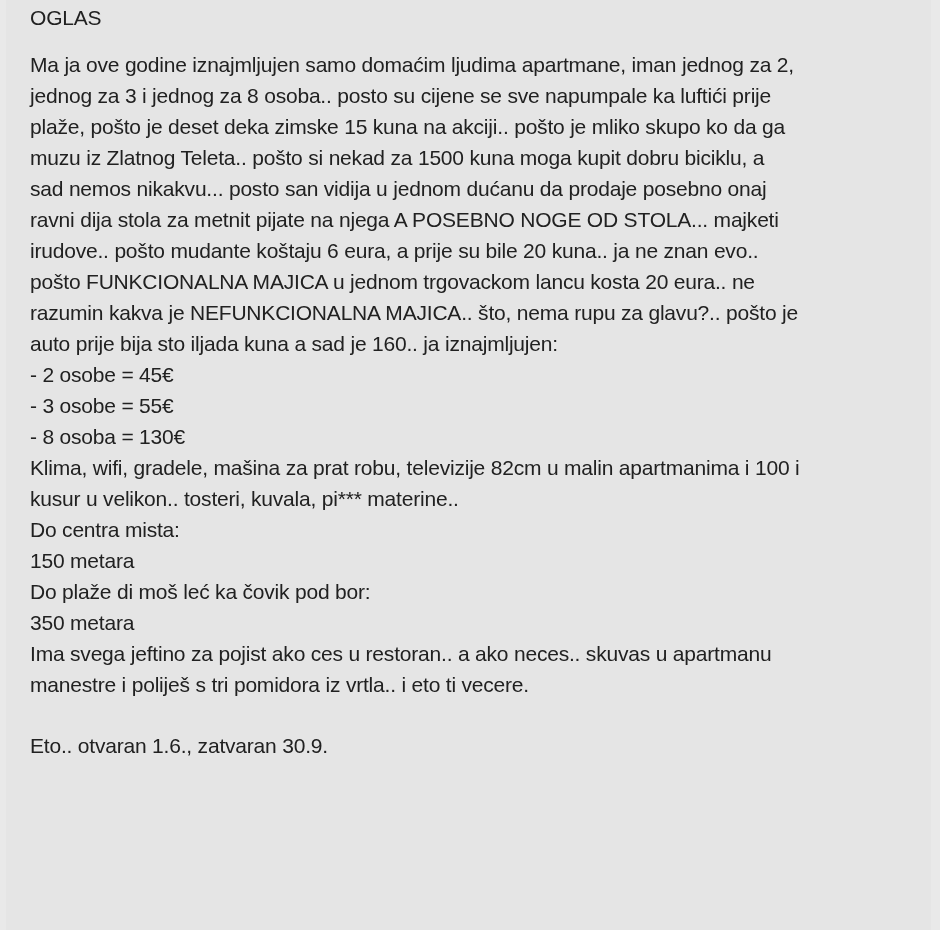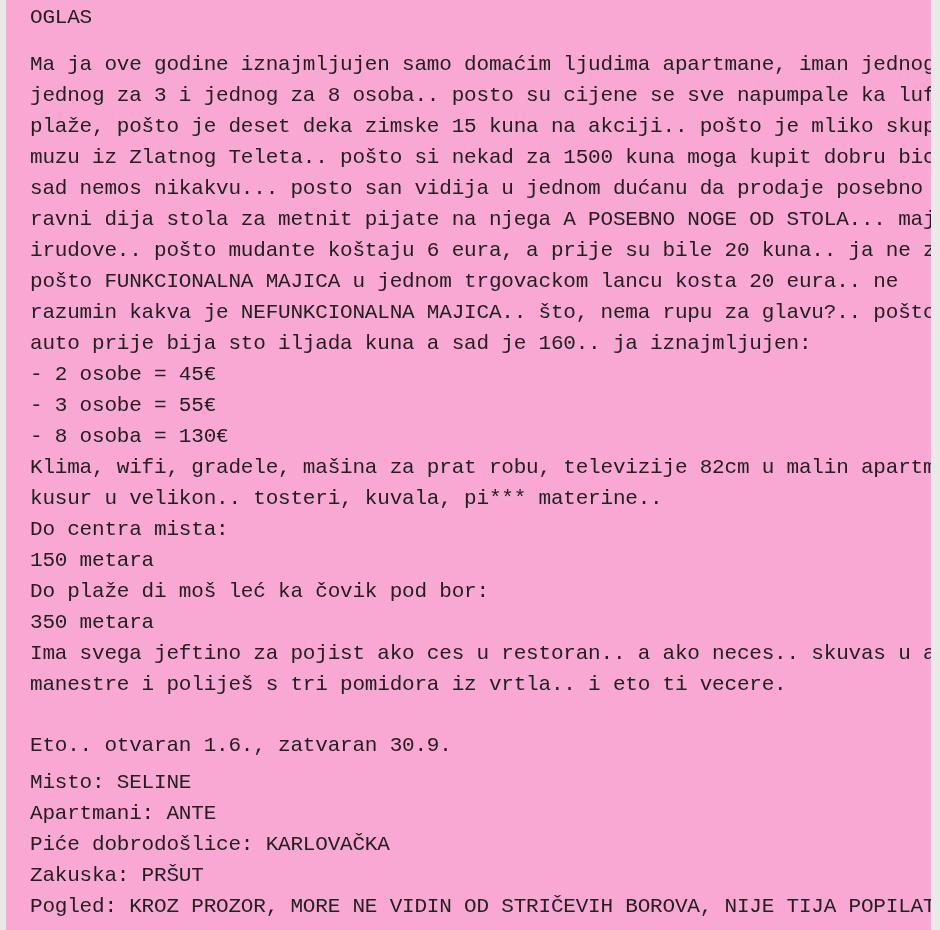--- a/index.html
+++ b/index.html
@@ -4,25 +4,25 @@
 <style>
   html, body {
     margin: 0;
     padding: 0;
     background: #ffffff;
   }
   .page {
     position: relative;
     width: 940px;
     height: 930px;
-    background: #f9a8d4;
+    background: #e5e5e5;
     overflow: hidden;
     box-sizing: border-box;
     padding: 2px 16px 0 30px;
-    font-family: Liberation Mono, monospace;
+    font-family: Liberation Sans, sans-serif;
     color: #212121;
   }
   .edge-band {
     position: absolute;
     top: 0;
     bottom: 0;
     background: #e9e9e9;
     z-index: 2;
   }
   .edge-band.left  { left: 0;  width: 6px; }
@@ -32,21 +32,21 @@
   .para {
     font-size: 21px;
     line-height: 31px;
     font-weight: 400;
     letter-spacing: -0.2px;
     white-space: pre;
     margin: 0;
   }
   .doc-title   { margin-bottom: 16px; }
   .para.body   { margin-bottom: 30px; }
-  .para.dates  { margin-bottom: 6px; }
+  .para.dates  { margin-bottom: 14px; }
 </style>
 </head>
 <body>
 
 <div class="page">
 
   <div class="edge-band left"></div>
 
   <div class="edge-band right"></div>
 
@@ -69,19 +69,14 @@
 kusur u velikon.. tosteri, kuvala, pi*** materine..
 Do centra mista:
 150 metara
 Do plaže di moš leć ka čovik pod bor:
 350 metara
 Ima svega jeftino za pojist ako ces u restoran.. a ako neces.. skuvas u apartmanu
 manestre i poliješ s tri pomidora iz vrtla.. i eto ti vecere.</div>
 
   <div class="para dates">Eto.. otvaran 1.6., zatvaran 30.9.</div>
 
-  <div class="para details">Misto: SELINE
-Apartmani: ANTE
-Piće dobrodošlice: KARLOVAČKA
-Zakuska: PRŠUT
-Pogled: KROZ PROZOR, MORE NE VIDIN OD STRIČEVIH BOROVA, NIJE TIJA POPILAT</div>
 
 </div>
 
 </body></html>

